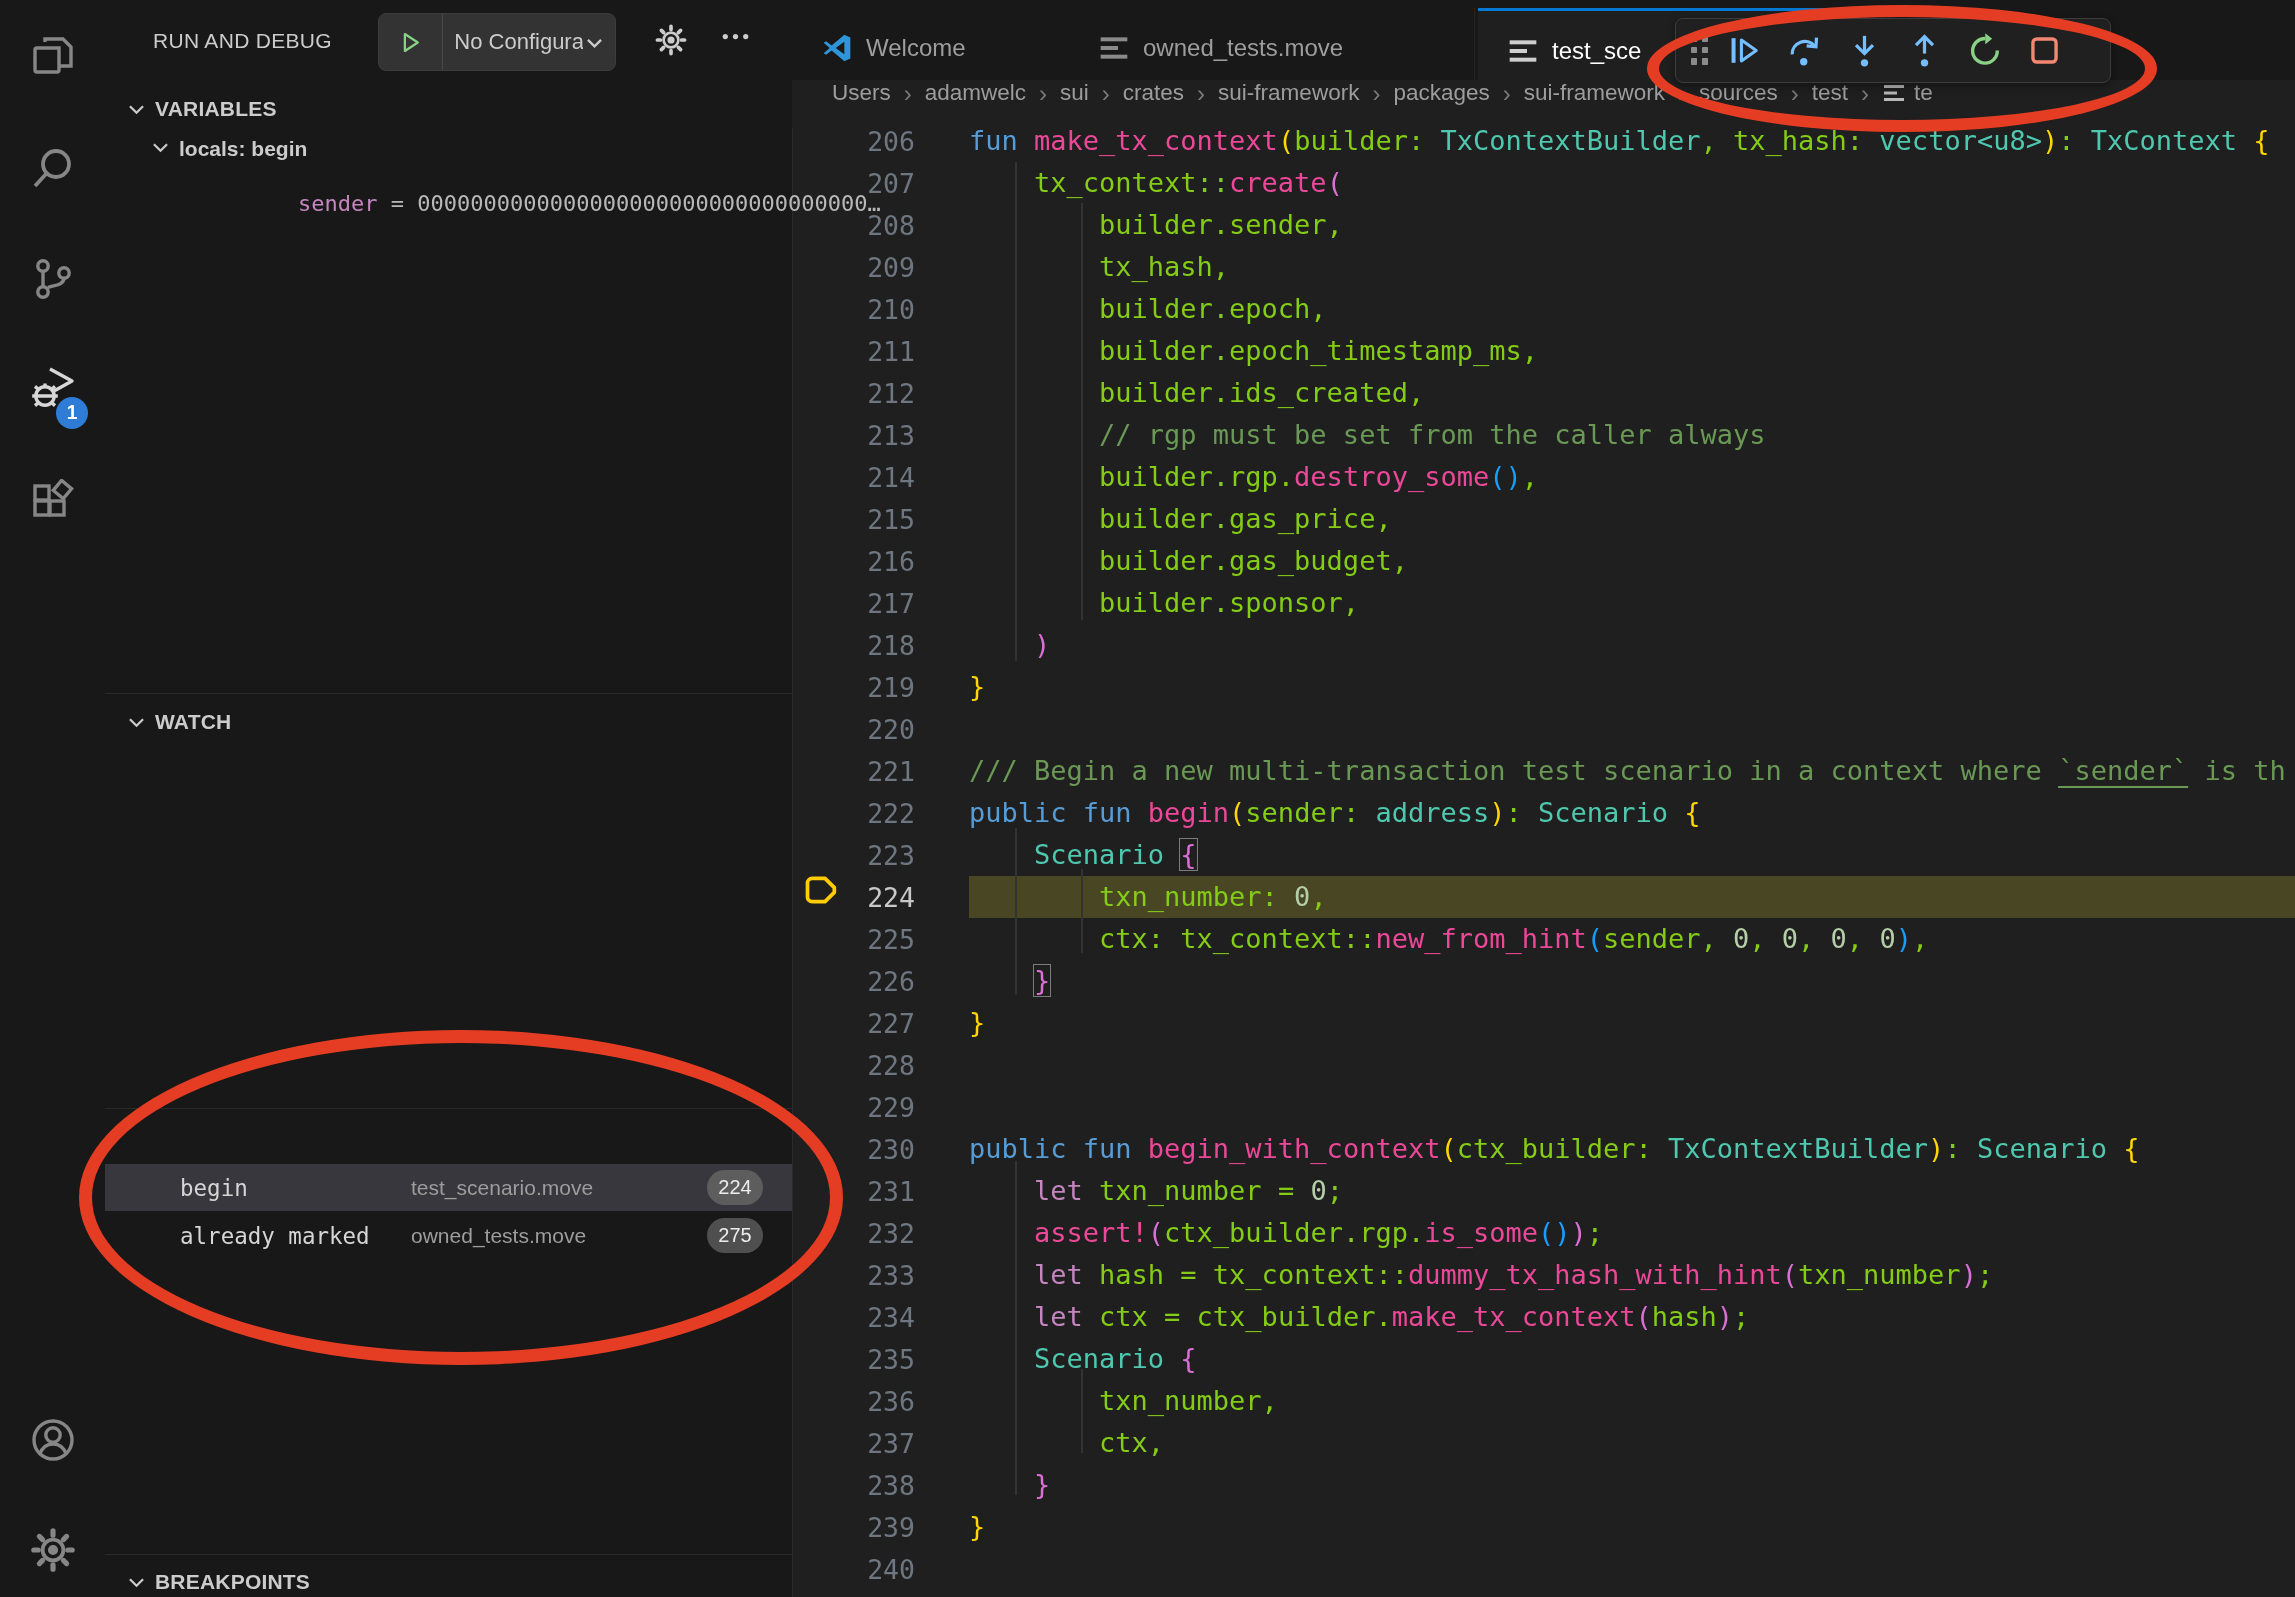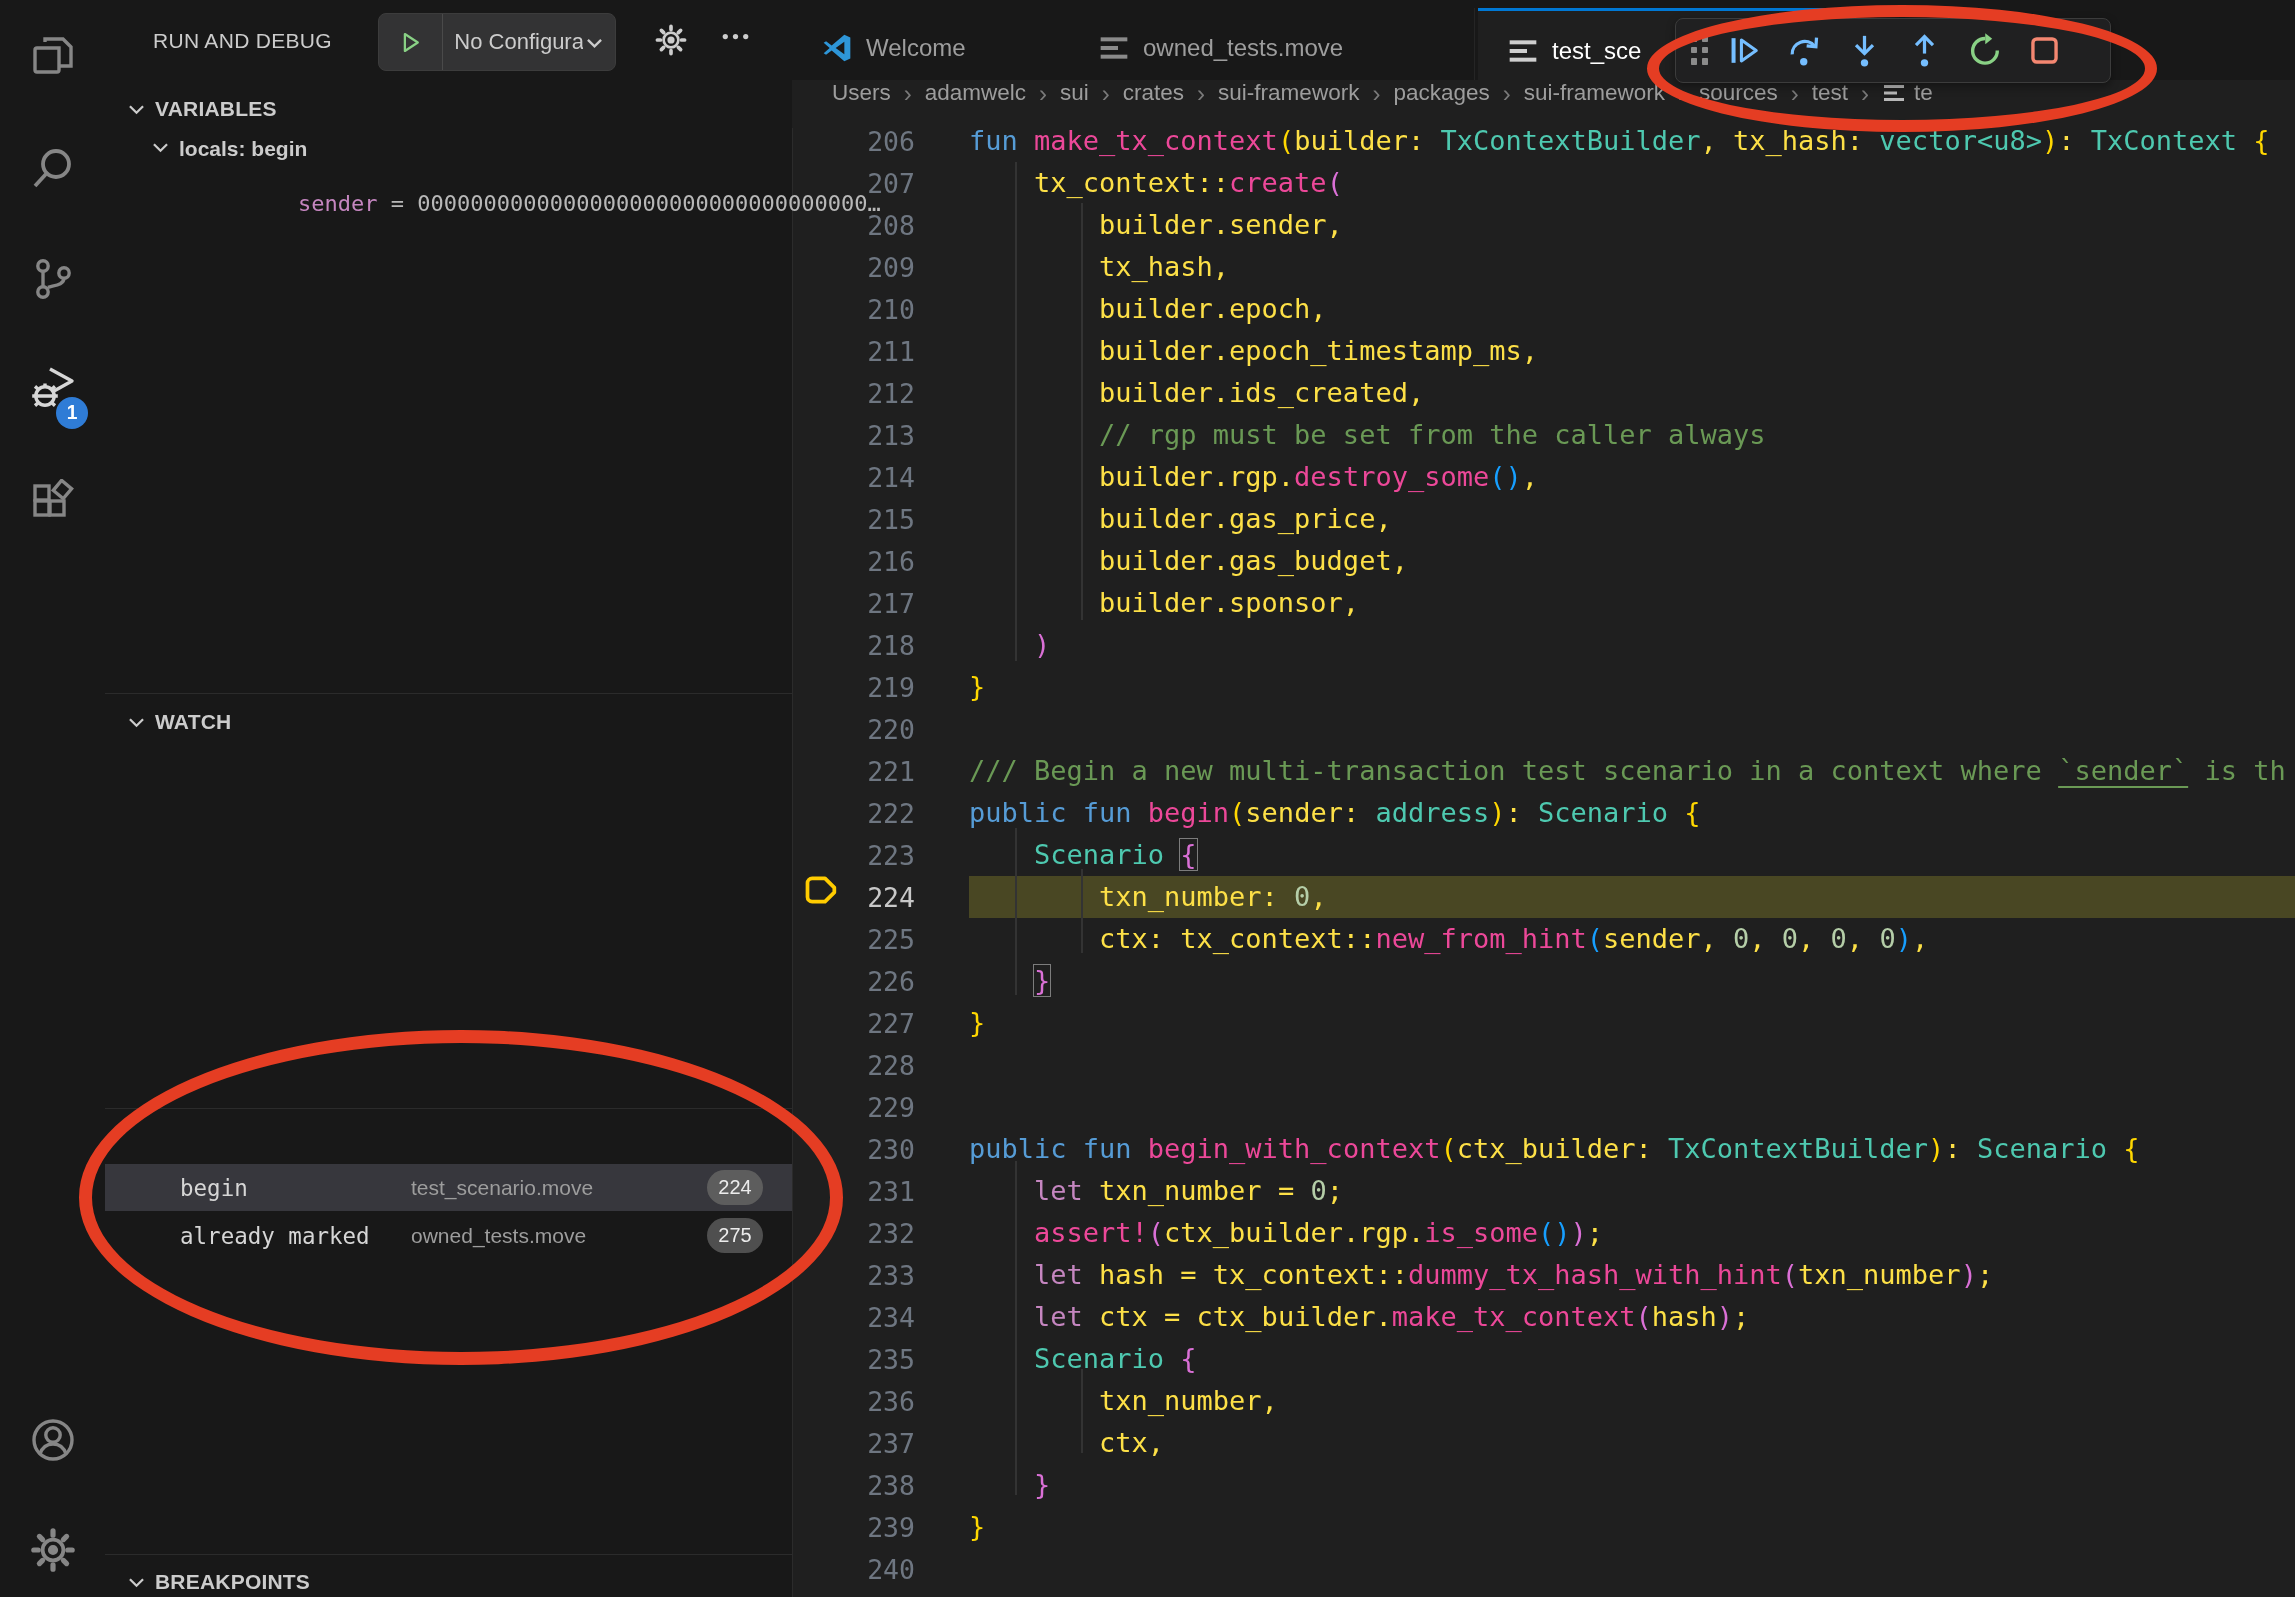--- a/index.html
+++ b/index.html
@@ -65,21 +65,21 @@
 
   
   .code{position:absolute;left:792px;top:120px;width:1503px;}
   .code-line{display:flex;height:42px;align-items:center;cursor:text;padding-left:20px;}
   .ln{width:103px;text-align:right;font-family:"DejaVu Sans Mono",monospace;font-size:26.5px;color:#6e7681;flex:none;}
   .txt{flex:1;margin-left:54px;white-space:pre;font-family:"DejaVu Sans Mono",monospace;font-size:27px;
        height:42px;line-height:42px;}
   .code-line.current .ln{color:#c8c8c8;}
   .code-line.current .txt{background:#494723;}
   .kw{color:#569cd6}.ctl{color:#c586c0}.fn{color:#ec4899}.ty{color:#4ec9b0}
-  .cm{color:#6a9955}.num{color:#b5cea8}.d{color:#fde047}
+  .cm{color:#6a9955}.num{color:#b5cea8}.d{color:#84cc16}
   .b1{color:#ffd700}.b2{color:#da70d6}.b3{color:#179fff}
   .ref{color:#6a9955;text-decoration:underline;text-underline-offset:6.4px;text-decoration-thickness:1.6px;}
   .mt{outline:1.6px solid #7c7c7c;outline-offset:-0.8px;}
   .guide{position:absolute;width:1.6px;background:#333333;}
   .cur-marker{position:absolute;left:804px;top:874px;z-index:3;}
 
   
   .dbg-toolbar{position:absolute;left:1675px;top:17.7px;width:434px;height:63px;background:#202021;
                border:0.8px solid #3c3c3c;border-radius:8px;display:flex;align-items:center;z-index:5;
                box-shadow:0 3.2px 8px rgba(0,0,0,.35);}

